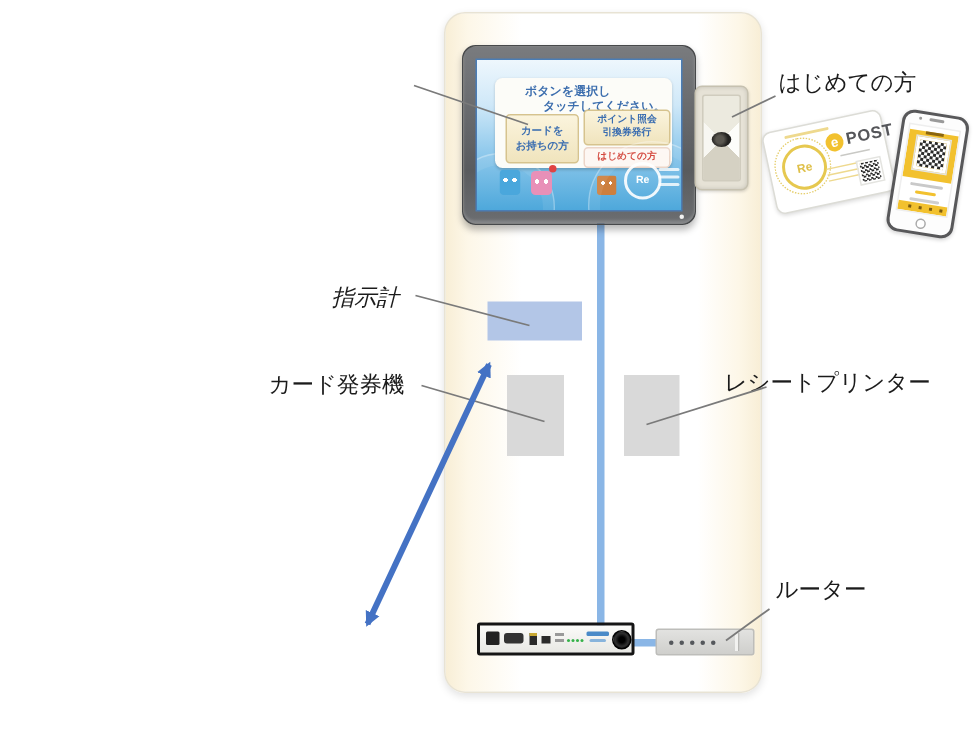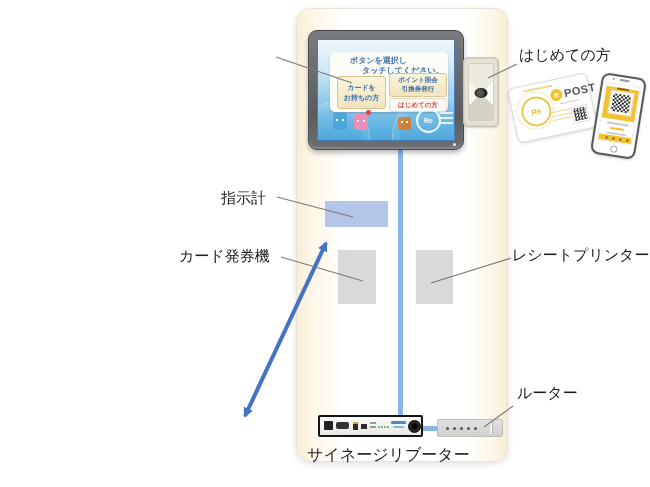--- a/index.html
+++ b/index.html
@@ -148,23 +148,23 @@
   .ph-b1{width:22px;background:#c9c9c9;}
   .ph-b2{width:14px;background:var(--brand_yellow,#f2c12e);}
   .ph-b3{width:20px;background:#cfcfcf;}
   .ph-bottom{position:absolute;bottom:0;left:0;right:0;height:6px;background:var(--brand_yellow,#f2c12e);}
   .ph-bdots{position:absolute;left:7px;top:2px;width:2px;height:2px;background:#7a5a10;box-shadow:7px 0 #7a5a10,14px 0 #7a5a10,21px 0 #7a5a10;}
   .ph-home{position:absolute;bottom:2px;left:50%;transform:translateX(-50%);width:7px;height:7px;border:1px solid #aaa;border-radius:50%;background:#fff;box-sizing:border-box;}
   
   .label{position:absolute;font-size:15px;color:#1b1b1b;white-space:nowrap;}
   .lbl-touch{left:168px;top:49px;}
   .lbl-reader{left:519px;top:46px;}
-  .lbl-indicator{left:221px;top:189px;}
+  .lbl-indicator{left:221px;top:189px;font-style:italic;}
   .lbl-dispenser{left:179px;top:247px;}
-  .lbl-printer{left:512px;top:246px;}
+  .lbl-printer{left:483px;top:246px;}
   .lbl-router{left:517px;top:384px;}
   .lbl-rebooter{left:307px;top:445px;font-size:16px;}
   
   .overlay{position:absolute;left:0;top:0;width:650px;height:487px;pointer-events:none;}
   .leader{stroke:#7a7a7a;stroke-width:1.2;}
   .arrow{stroke:var(--arrow_blue,#4472c4);stroke-width:4;}
   .arrowhead-fill{fill:var(--arrow_blue,#4472c4);}
 </style>
 </head>
 <body>
@@ -263,21 +263,20 @@
       </div>
     </div>
     <div class="ph-home"></div>
   </div>
 
   <div class="label lbl-reader">はじめての方</div>
   <div class="label lbl-indicator">指示計</div>
   <div class="label lbl-dispenser">カード発券機</div>
   <div class="label lbl-printer">レシートプリンター</div>
   <div class="label lbl-router">ルーター</div>
-  <div class="label lbl-rebooter">サイネージリブーター</div>
 
   <svg class="overlay" viewBox="0 0 650 487">
     <defs>
       <marker id="ah" markerUnits="userSpaceOnUse" markerWidth="12" markerHeight="12" refX="8" refY="6" orient="auto-start-reverse">
         <path class="arrowhead-fill" d="M0,1 L10,6 L0,11 z"></path>
       </marker>
     </defs>
     <line class="leader" x1="276" y1="57" x2="352" y2="83"></line>
     <line class="leader" x1="517" y1="64" x2="488" y2="78"></line>
     <line class="leader" x1="277" y1="197" x2="353" y2="217"></line>

